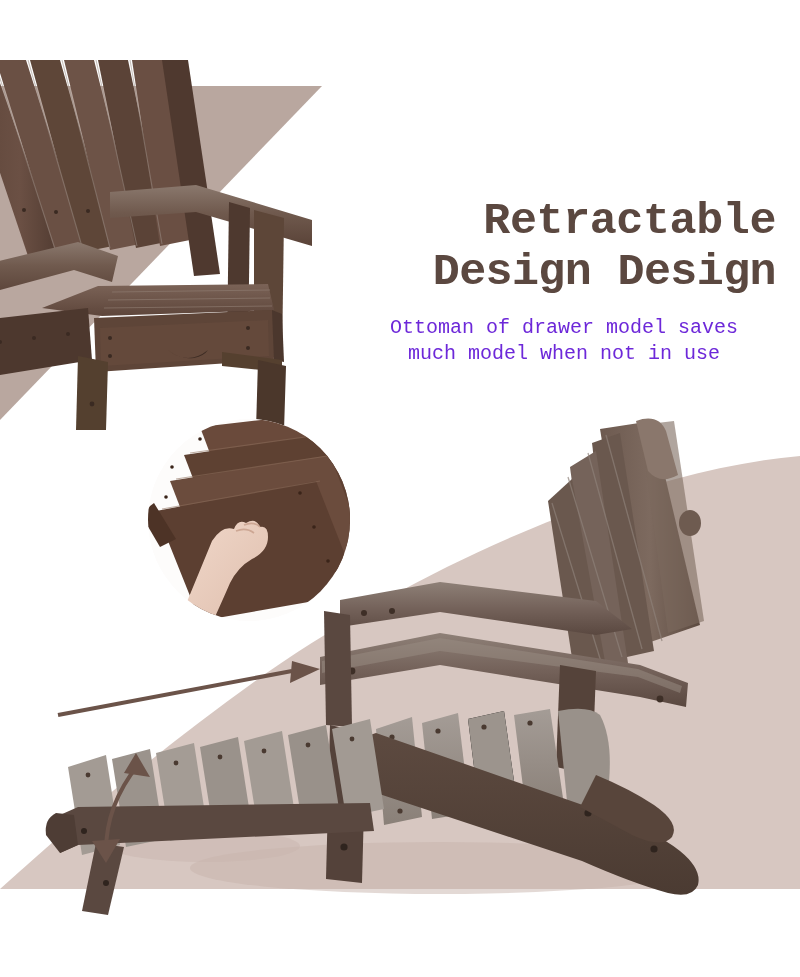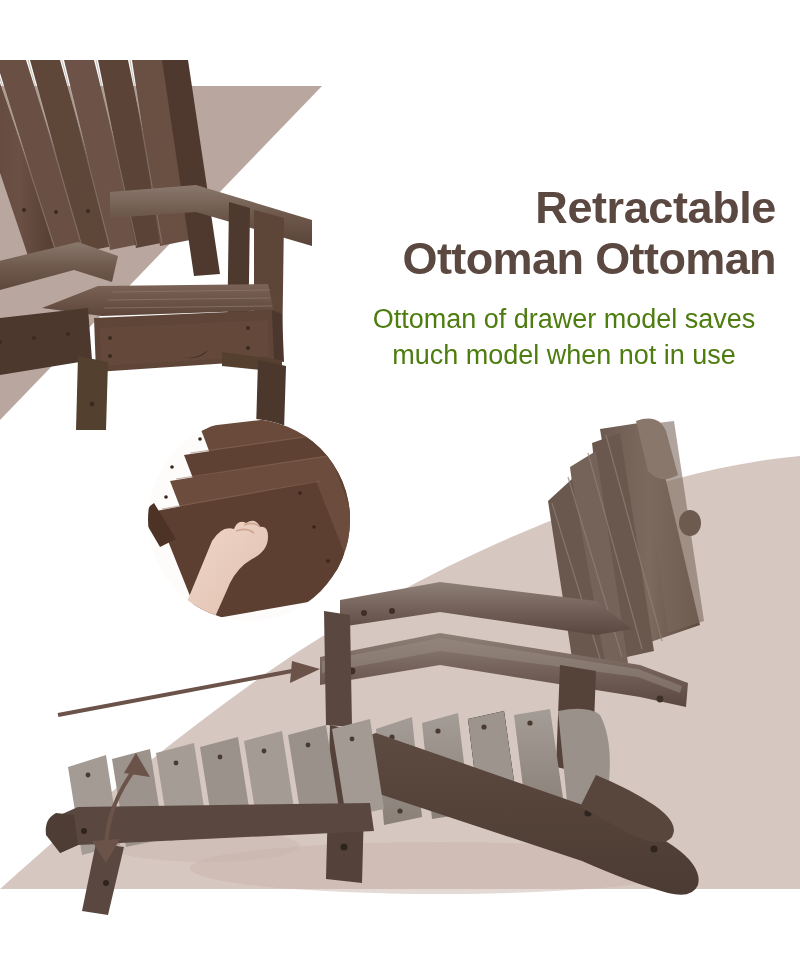--- a/index.html
+++ b/index.html
@@ -14,41 +14,42 @@
     background:#ffffff;
   }
 
   
   .bg-layer{position:absolute;inset:0;}
   .bg-svg{position:absolute;left:0;top:0;width:800px;height:977px;}
 
   
   #copy-block{
     position:absolute;
-    left:352px; top:182px;
+    left:352px; top:196px;
     width:424px;
     text-align:right;
     z-index:40;
+    font-family:Liberation Mono, monospace;
   }
   .headline{
     font-size:45px;
     font-weight:bold;
     line-height:1.14;
     letter-spacing:-0.4px;
     color:#5b4840;
     margin:0;
     white-space:nowrap;
   }
   .headline.l2{letter-spacing:-0.6px;}
   #subcopy{
     margin:16px 0 0 0;
     text-align:center;
-    font-size:27px;
+    font-size:20px;
     line-height:1.34;
-    color:#4d7c0f;
+    color:#6d28d9;
     font-weight:normal;
   }
   #subcopy .sl{display:block;}
 
   
   .photo{position:absolute;}
 
   #chair-top{left:-18px;top:60px;width:360px;height:370px;z-index:20;}
   #chair-main{left:40px;top:415px;width:760px;height:500px;z-index:25;}
 
@@ -356,20 +357,20 @@
       <g>
         <path d="M64,122 q10,-16 22,-12 q4,-10 12,-6 q10,-6 14,4 q8,-2 8,10 q0,14 -16,22 q-14,8 -22,24 q-6,14 -16,36 l-30,-10 q14,-34 28,-68 Z" fill="url(#iSkin)"></path>
         <path d="M88,112 q10,-4 18,2" stroke="#cda794" stroke-width="1.6" fill="none"></path>
         <path d="M96,106 q10,-4 16,2" stroke="#cda794" stroke-width="1.6" fill="none"></path>
       </g>
     </svg>
   </div>
 
   <div id="copy-block">
     <h1 class="headline l1">Retractable</h1>
-    <h1 class="headline l2">Ottoman Ottoman</h1>
+    <h1 class="headline l2">Design Design</h1>
     <p id="subcopy">
       <span class="sl">Ottoman of drawer model saves</span>
       <span class="sl">much model when not in use</span>
     </p>
   </div>
 
 </div>
 
 </body></html>

